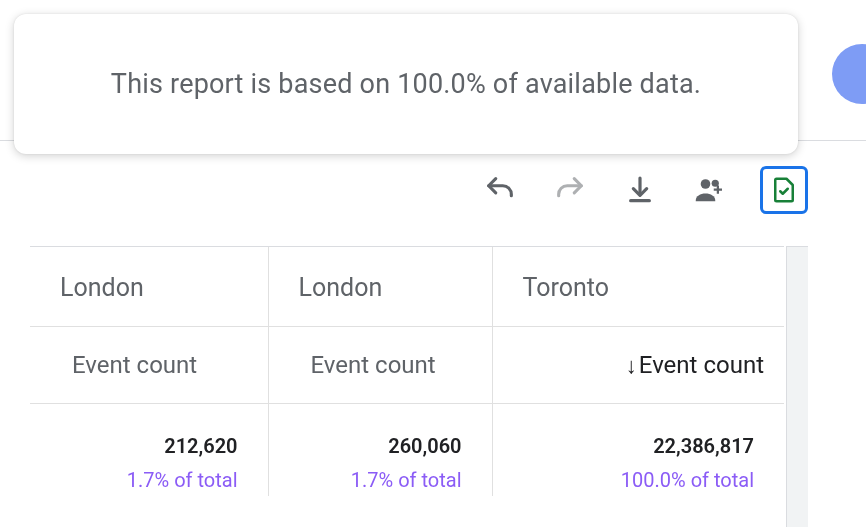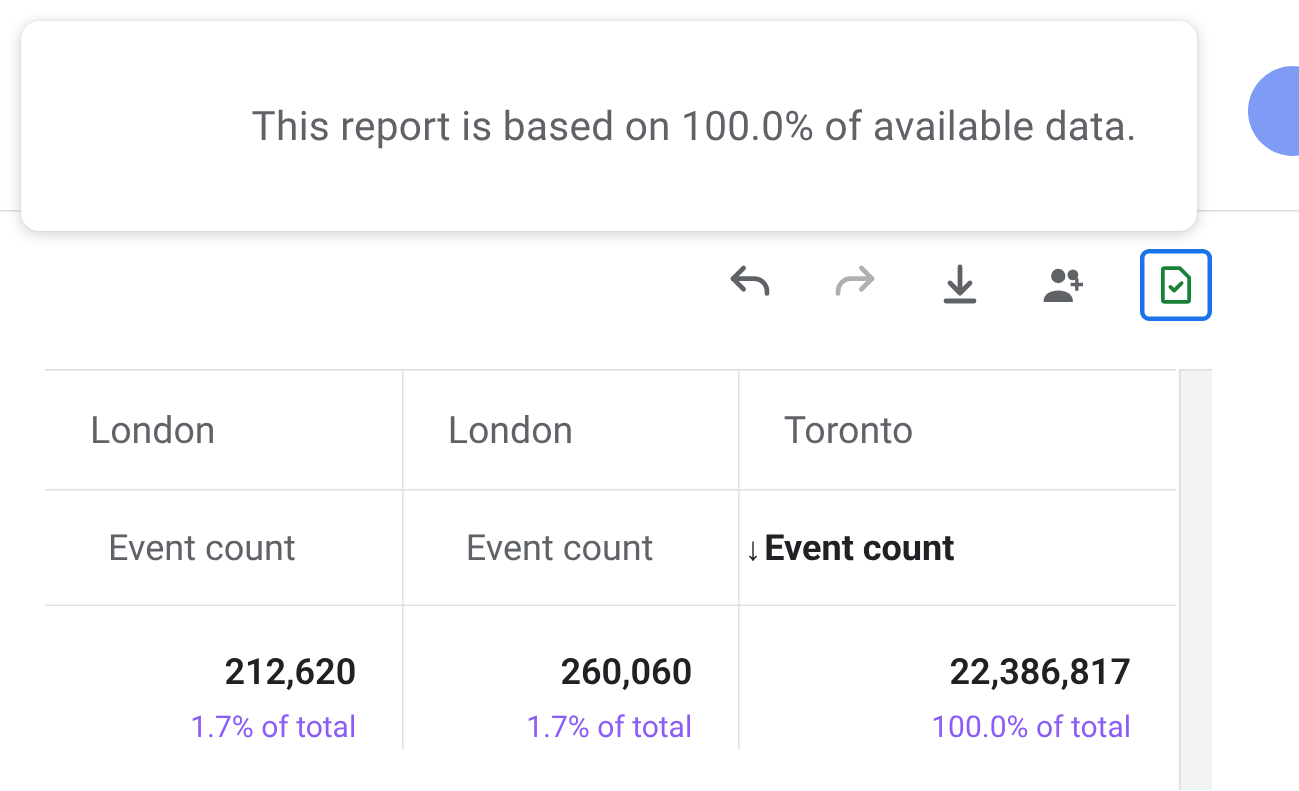--- a/index.html
+++ b/index.html
@@ -29,21 +29,21 @@
       position: absolute;
       top: 14px;
       left: 14px;
       width: 784px;
       height: 140px;
       background: #fff;
       border-radius: 12px;
       box-shadow: 0 2px 10px rgba(0,0,0,0.18), 0 0 2px rgba(0,0,0,0.1);
       display: flex;
       align-items: center;
-      justify-content: flex-end;
+      justify-content: center;
       z-index: 10;
       padding: 0 40px;
     }
     .notice-text {
       font-size: 27px;
       color: #5f6368;
       letter-spacing: 0.2px;
     }
 
     
@@ -131,36 +131,36 @@
     .metric-row td {
       text-align: left;
       font-size: 24px;
       color: #5f6368;
       padding: 24px 20px 24px 42px;
       border-bottom: 1px solid #e0e0e0;
       font-weight: 400;
     }
     .metric-row td.sort-col {
       color: #202124;
-      font-weight: 700;
-      text-align: left;
+      font-weight: 400;
+      text-align: right;
       padding-left: 4px;
     }
     .sort-arrow {
       display: inline-block;
       margin-right: 2px;
       font-size: 22px;
     }
 
     .data-row td {
       text-align: right;
       padding: 30px 30px 4px 20px;
     }
     .data-row .value {
-      font-size: 24px;
+      font-size: 20px;
       color: #202124;
       font-weight: 600;
       display: block;
     }
     .data-row .pct {
       font-size: 20px;
       color: #8b5cf6;
       display: block;
       margin-top: 10px;
     }

